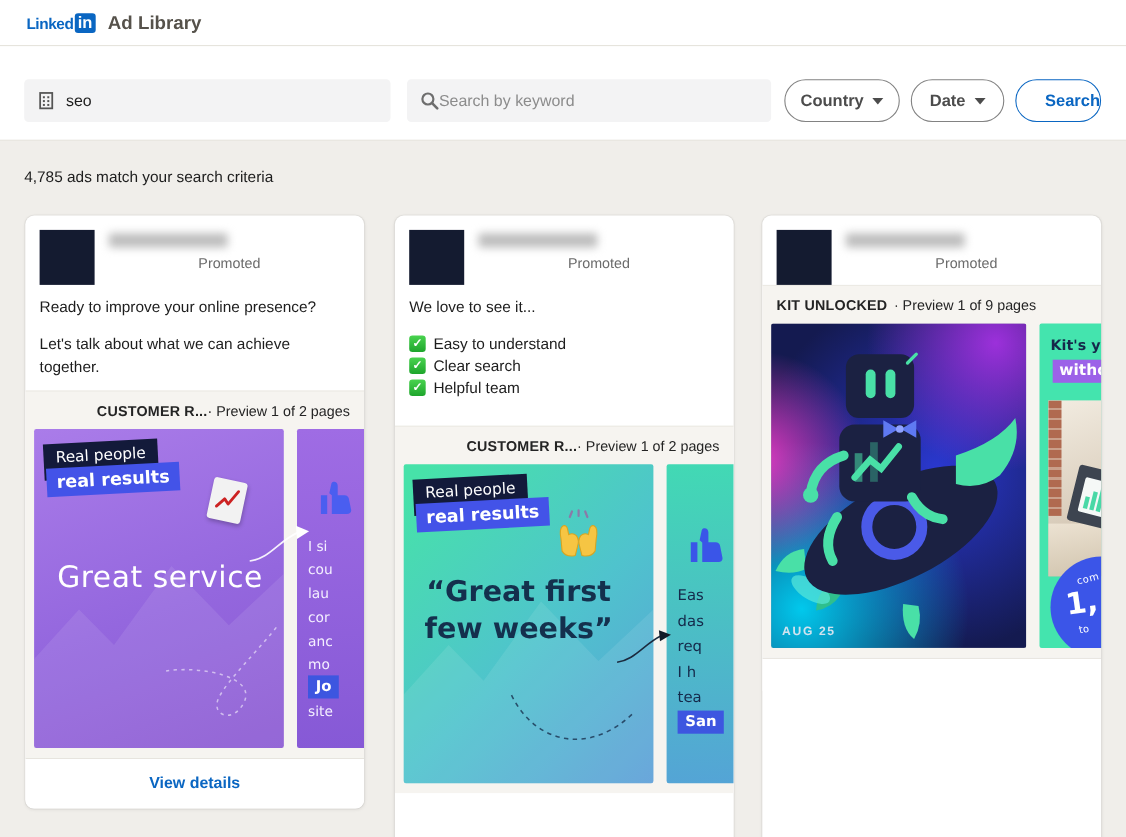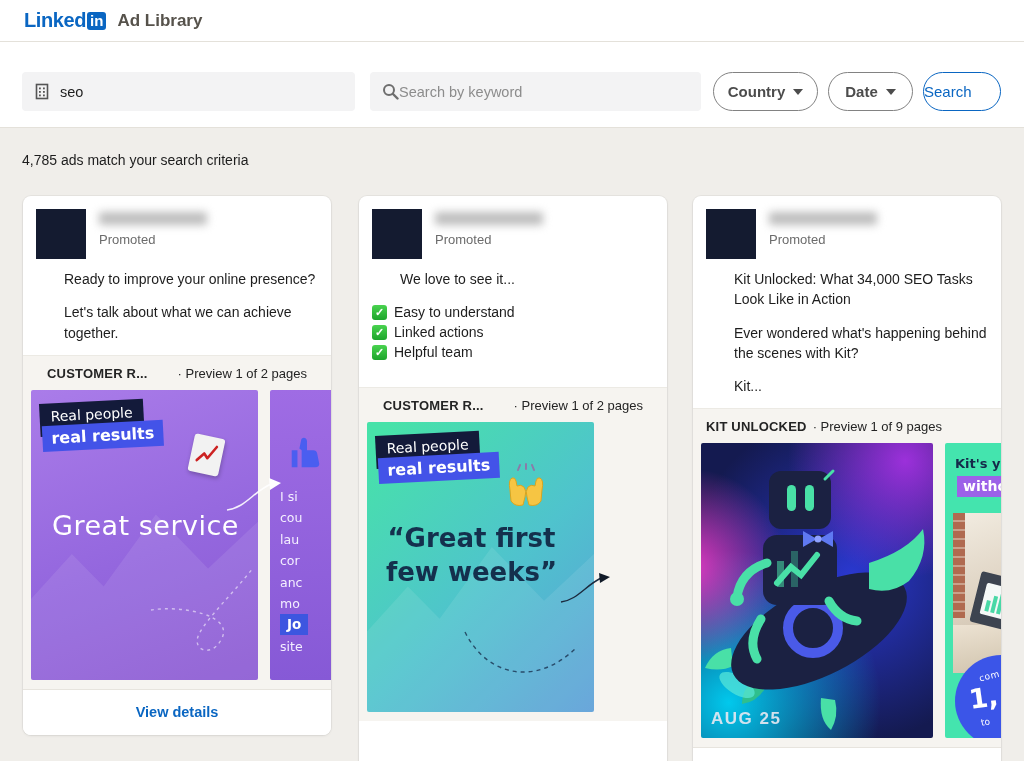--- a/index.html
+++ b/index.html
@@ -11,21 +11,21 @@
     overflow:hidden;
     position:relative;
   }
   
   .topbar {
     position:absolute; left:0; top:0; width:1024px; height:42px;
     background:#fff; border-bottom:1px solid #e4e1da;
     display:flex; align-items:center; padding:0 24px;
   }
   .li-logo { display:flex; align-items:center; cursor:pointer; }
-  .li-word { color:#0a66c2; font-size:20px; font-weight:bold; letter-spacing:-0.4px; }
+  .li-word { color:#0a66c2; font-size:14px; font-weight:bold; letter-spacing:-0.4px; }
   .li-box  { background:#0a66c2; color:#fff; font-size:15px; font-weight:bold;
              border-radius:3px; padding:1px 3px 2px; margin-left:1px; line-height:1; }
   .app-title { margin-left:11px; font-size:17px; font-weight:bold; color:#56524b; }
 
   
   .searchbar {
     position:absolute; left:0; top:42px; width:1024px; height:86px;
     background:#fff; border-bottom:1px solid #e4e1da;
   }
   .field {
@@ -41,54 +41,54 @@
     position:absolute; top:30px; height:39px; border-radius:20px; background:#fff;
     border:1.5px solid #828282; display:flex; align-items:center; justify-content:center;
     font-size:15px; font-weight:bold; color:#4c4c4c; gap:8px; cursor:pointer;text-align:right;
   }
   .p-country { left:713px; width:105px; }
   .p-date    { left:828px; width:85px; }
   .caret { width:0; height:0; border-left:5px solid transparent; border-right:5px solid transparent;
            border-top:6px solid #4c4c4c; margin-top:1px; }
   .btn-search {
     position:absolute; top:30px; left:923px; width:78px; height:39px; border-radius:20px;
-    background:#fff; border:1.5px solid #0a66c2; color:#0a66c2; font-size:15px; font-weight:normal;
-    display:flex; align-items:center; justify-content:flex-start; cursor:pointer;
+    background:#fff; border:1.5px solid #0a66c2; color:#0a66c2; font-size:15px; font-weight:bold;
+    display:flex; align-items:center; justify-content:flex-end; cursor:pointer;
   }
 
   
   .results-summary { position:absolute; left:22px; top:152px; font-size:14px; color:#1d1d1d; }
 
   
   .card {
     position:absolute; top:196px; width:308px; background:#fff; border-radius:8px;
     box-shadow:0 0 0 1px rgba(0,0,0,0.04), 0 1px 3px rgba(0,0,0,0.07);
     overflow:hidden;
   }
   .card-1 { left:23px; }
   .card-2 { left:359px; height:600px; }
   .card-3 { left:693px; height:600px; }
   .card-head { position:relative; height:63px; padding:13px 13px 0; }
   .avatar { position:absolute; left:13px; top:13px; width:50px; height:50px; background:#141b30; }
-  .head-info { margin-left:63px; padding-top:3px; }
+  .head-info { margin-left:63px; padding-top:3px;text-align:center; }
   .blur-name { width:108px; height:13px; border-radius:2px; background:#bdbdbd; filter:blur(4px); }
   .promoted { margin-top:7px; font-size:13px; color:#6b6b6b; }
   .card-body { padding:10px 13px 12px; font-size:14px; line-height:1.45; color:#1d1d1d; }
-  .card-body p { margin-bottom:13px;margin-left:28px; }
+  .card-body p { margin-bottom:13px; }
   .card-body p:last-child { margin-bottom:0; }
   .checklist { margin-bottom:13px; }
   .check-row { display:flex; align-items:center; gap:7px; height:20px; }
   .check-icon {
     width:15px; height:15px; border-radius:3px; flex-shrink:0;
     background:linear-gradient(180deg,#49d34f,#1ea52c);
     color:#fff; font-size:11px; font-weight:bold; line-height:15px; text-align:center;
   }
   .preview-section { background:#f6f4f0; border-top:1px solid #eceae4; }
   .preview-strip { display:flex; align-items:baseline; padding:10px 13px 9px; font-size:13px; color:#242424; }
-  .preview-strip.spread { justify-content:center;gap:30px; }
+  .preview-strip.spread { justify-content:flex-end; }
   .preview-strip .plabel { font-weight:bold; letter-spacing:0.2px; }
   .preview-strip .ppages { font-weight:normal; }
   .preview-strip.inline .ppages { margin-left:6px; }
   .preview-images { position:relative; display:flex; gap:12px; padding:0 0 9px 8px; }
   .creative { position:relative; width:227px; height:290px; border-radius:2px; overflow:hidden; flex-shrink:0; }
   .creative-next { position:relative; width:61px; height:290px; overflow:hidden; flex-shrink:0; border-radius:2px 0 0 2px; }
   .card-footer {
     background:#fff; border-top:1px solid #e7e4de; text-align:center;
     padding:14px 0 15px; color:#0a66c2; font-size:14.5px; font-weight:bold; cursor:pointer;
   }
@@ -144,21 +144,21 @@
 
   .cr-space {
     background:
       radial-gradient(circle at 88% 6%, rgba(170,50,230,0.9) 0%, rgba(170,50,230,0) 34%),
       radial-gradient(circle at -5% 42%, rgba(236,60,200,0.95) 0%, rgba(236,60,200,0) 33%),
       radial-gradient(circle at 12% 88%, rgba(0,210,245,0.95) 0%, rgba(0,210,245,0) 46%),
       radial-gradient(circle at 65% 45%, #2a38d0 0%, #141a50 75%);
     width:232px; height:295px;
   }
   .crn-3 { height:295px; background:#44e4ae; }
-  .date-tag { position:absolute; left:10px; bottom:9px; color:#e8e9f2; font-size:17px;
+  .date-tag { position:absolute; left:10px; bottom:9px; color:#e8e9f2; font-size:11px;
               letter-spacing:1.5px; font-weight:bold; opacity:0.9; z-index:3; }
 
   .kit-head { position:absolute; top:13px; left:10px; color:#15294a; font-size:13px; font-weight:bold;
               font-family:"DejaVu Sans", sans-serif; white-space:nowrap; }
   .kit-badge { position:absolute; top:33px; left:12px; background:#9c62e8; color:#fff; font-size:14px;
                font-weight:bold; padding:2px 6px 3px; white-space:nowrap;
                font-family:"DejaVu Sans", sans-serif; }
   .kit-photo { position:absolute; top:70px; left:8px; width:70px; height:160px;
                background:linear-gradient(160deg,#f2ece1 0%,#dcd0bf 55%,#c4b6a2 100%); overflow:hidden; }
   .kit-brick { position:absolute; left:0; top:0; bottom:55px; width:12px;
@@ -289,21 +289,21 @@
   </div>
   <div class="card-body">
     <p>We love to see it...</p>
     <div class="checklist">
       <div class="check-row">
         <span class="check-icon">✓</span>
         <span>Easy to understand</span>
       </div>
       <div class="check-row">
         <span class="check-icon">✓</span>
-        <span>Linked actions</span>
+        <span>Clear search</span>
       </div>
       <div class="check-row">
         <span class="check-icon">✓</span>
         <span>Helpful team</span>
       </div>
     </div>
   </div>
   <div class="preview-section">
     <div class="preview-strip spread">
       <span class="plabel">CUSTOMER R...</span>
@@ -326,40 +326,46 @@
               <line x1="26" y1="7" x2="26" y2="2"></line>
               <line x1="34" y1="8" x2="32" y2="3"></line>
           </g>
         </svg>
         <div class="creative-headline hl-2">“Great first
 few weeks”</div>
         <svg class="squiggle" style="left:90px; top:180px;" width="140" height="100" viewBox="0 0 140 100">
           <path d="M8 30 C30 75 80 85 120 45" fill="none" stroke="rgba(20,40,70,0.75)" stroke-width="1.4" stroke-dasharray="4 4"></path>
         </svg>
       </div>
+      <div class="creative-next crn-teal">
+        <svg class="next-thumb" style="top:52px;" width="44" height="44" viewBox="0 0 22 22">
+          <path d="M3 9.5h3v9H3z M8.2 18.5h7.2c1.3 0 2.2-.8 2-2l-1.1-5.4c-.2-1-.9-1.6-2-1.6h-3.3V5c0-1.4-1-2.1-2-1.9-.7.1-1 .6-1.1 1.3L7 8.6l1.2 1z" fill="#3a55e8"></path>
+        </svg>
+        <div class="next-lines dark" style="top:108px; font-size:13.5px;">Eas
+das
+req
+I h
+tea</div>
+        <div class="next-badge">San</div>
+      </div>
       <svg class="squiggle" style="left:198px; top:128px;" width="80" height="60" viewBox="0 0 80 60">
         <path d="M4 52 C20 50 28 36 44 28" fill="none" stroke="#1b2a3e" stroke-width="1.4"></path>
         <polygon points="42,23 53,27 43,33" fill="#111a28"></polygon>
       </svg>
     </div>
   </div>
 </div>
 
 <div class="card card-3">
   <div class="card-head">
     <div class="avatar"></div>
     <div class="head-info">
       <div class="blur-name"></div>
       <div class="promoted">Promoted</div>
     </div>
-  </div>
-  <div class="card-body">
-    <p>Kit Unlocked: What 34,000 SEO Tasks Look Like in Action</p>
-    <p>Ever wondered what's happening behind the scenes with Kit?</p>
-    <p>Kit...</p>
   </div>
   <div class="preview-section">
     <div class="preview-strip inline">
       <span class="plabel">KIT UNLOCKED</span>
       <span class="ppages">· Preview 1 of 9 pages</span>
     </div>
     <div class="preview-images">
       <div class="creative cr-space">
         <svg width="232" height="295" viewBox="0 0 232 295" style="position:absolute;left:0;top:0;">
 

